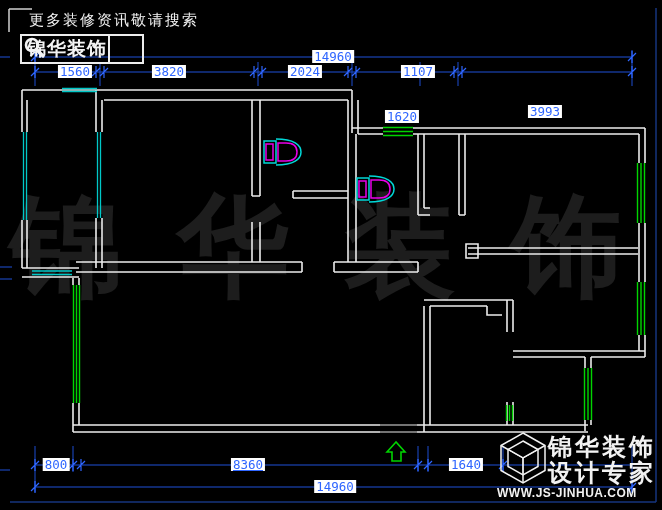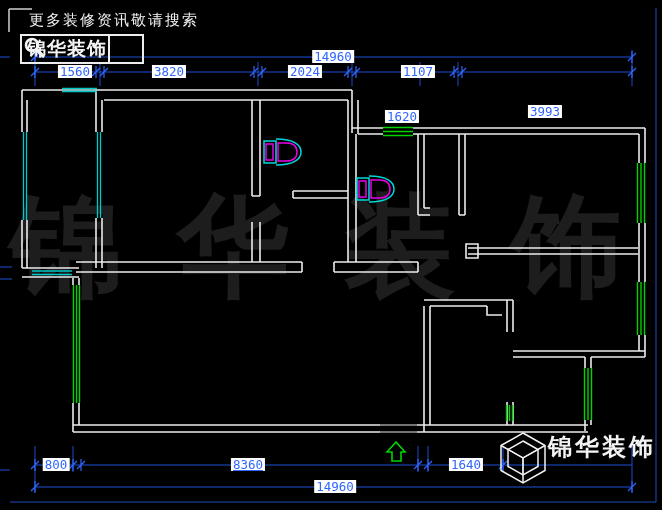--- a/index.html
+++ b/index.html
@@ -137,14 +137,16 @@
   <div class="abs dim" style="left:305px;top:65px;">2024</div>
   <div class="abs dim" style="left:402px;top:65px;margin-top:45px;">1620</div>
   <div class="abs dim" style="left:418px;top:65px;">1107</div>
   <div class="abs dim" style="left:545px;top:65px;margin-top:40px;">3993</div>
   <div class="abs dim" style="left:56px;top:458px;">800</div>
   <div class="abs dim" style="left:248px;top:458px;text-decoration:underline;">8360</div>
   <div class="abs dim" style="left:466px;top:458px;">1640</div>
   <div class="abs dim" style="left:335px;top:480px;">14960</div>
 
   <div class="abs f-brand">锦华装饰</div>
+  <div class="abs f-tag">设计专家</div>
+  <div class="abs f-url">WWW.JS-JINHUA.COM</div>
 
 </div>
 
 </body></html>

